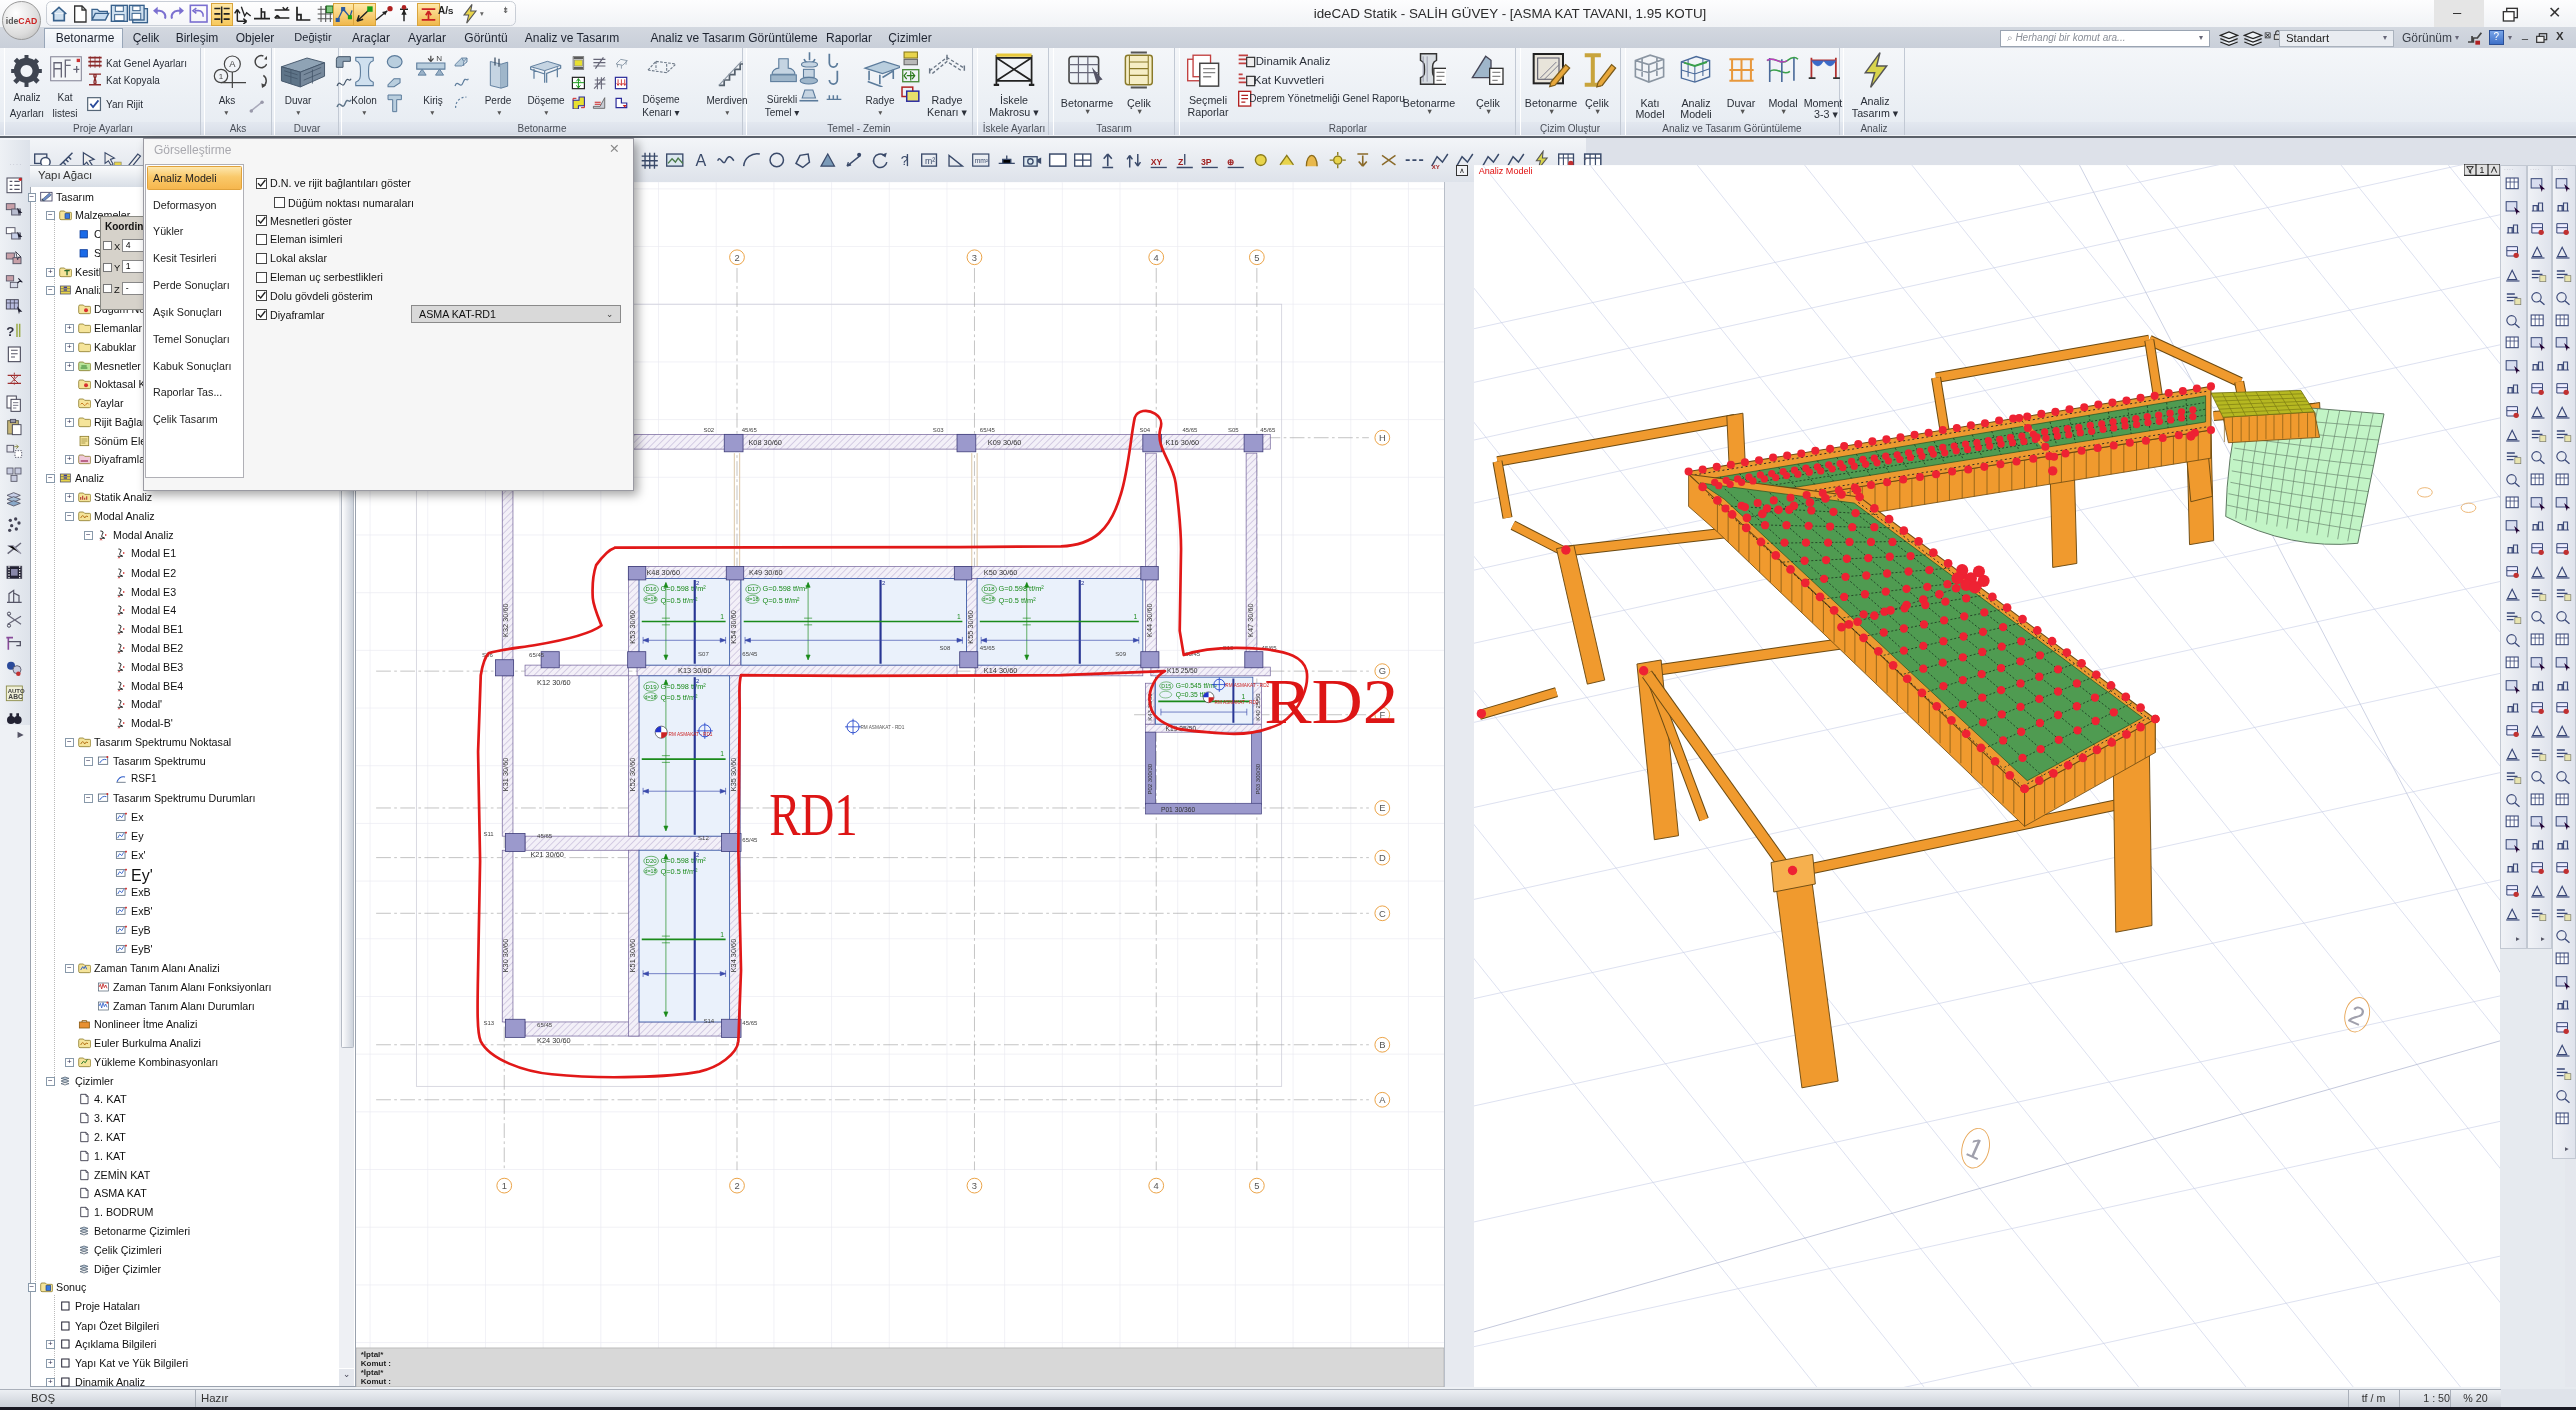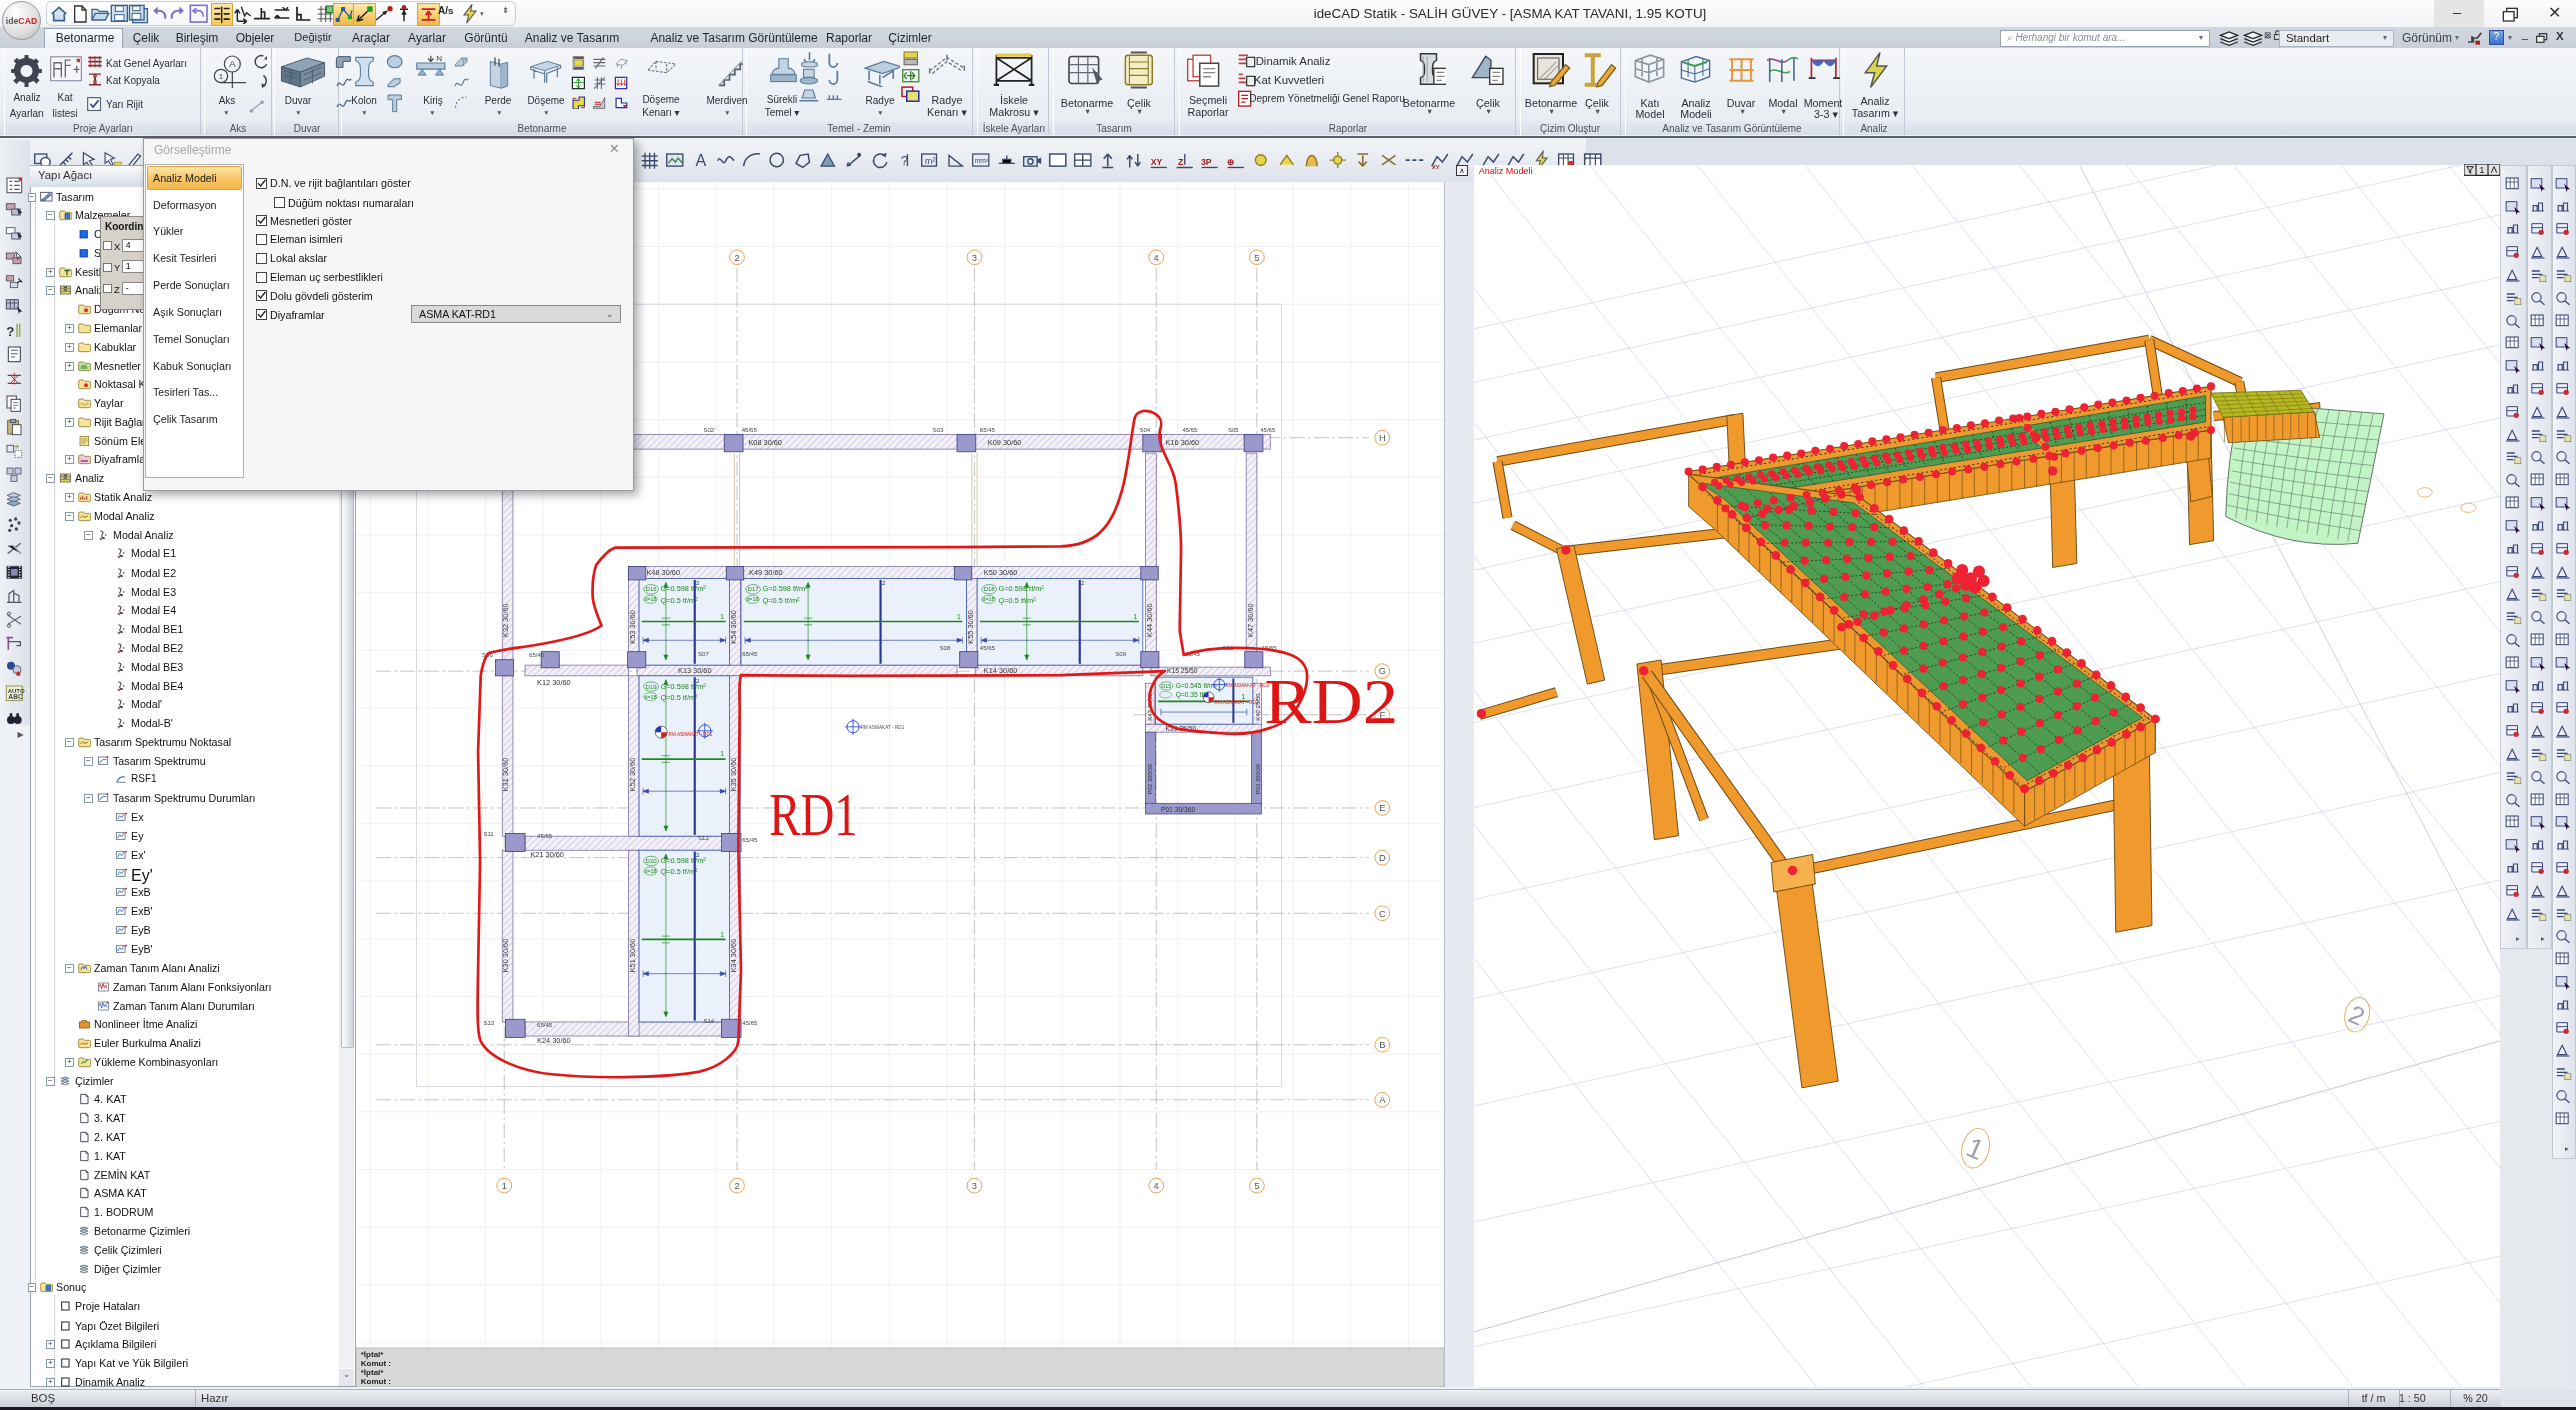--- a/index.html
+++ b/index.html
@@ -665,21 +665,21 @@
   </svg>
 <div class="txt" style="left:1582px;top:153px;font-size:8px;color:#667">⌄</div>
 <div class="abs" style="left:0;top:1389px;width:2576px;height:19px;background:linear-gradient(#eceff3,#c9ced7);border-top:0.7px solid #aab0ba"></div>
 <div class="txt" style="left:31px;top:1392px;font-size:11.4px;color:#333">BOŞ</div>
 <div class="abs" style="left:195px;top:1389px;width:0.7px;height:18px;background:#aab0ba"></div>
 <div class="txt" style="left:201px;top:1392px;font-size:11.4px;color:#333">Hazır</div>
 <div class="abs" style="left:2501px;top:1389px;width:75px;height:19px;background:#dfe3ea"></div>
 <div class="abs" style="left:2348px;top:1389px;width:0.7px;height:18px;background:#aab0ba"></div>
 <div class="txt" style="left:2348px;top:1392px;width:51px;text-align:center;font-size:10.7px;color:#333">tf / m</div>
 <div class="abs" style="left:2399px;top:1389px;width:0.7px;height:18px;background:#aab0ba"></div>
-<div class="txt" style="left:2399px;top:1392px;width:51px;text-align:left;font-size:10.7px;color:#333">1 : 50</div>
+<div class="txt" style="left:2399px;top:1392px;width:51px;text-align:right;font-size:10.7px;color:#333">1 : 50</div>
 <div class="abs" style="left:2450px;top:1389px;width:0.7px;height:18px;background:#aab0ba"></div>
 <div class="txt" style="left:2450px;top:1392px;width:51px;text-align:center;font-size:10.7px;color:#333">% 20</div>
 <div class="abs" style="left:0;top:1407px;width:2576px;height:2.7px;background:#191923"></div>
 <div class="abs" style="left:0;top:140px;width:29.5px;height:585px;background:linear-gradient(90deg,#eef1f5,#dde2ea)"></div>
 <div class="txt" style="left:9.4px;top:161px;font-size:6px;color:#99a;letter-spacing:1.3px">····</div>
 <svg class="abs" style="left:4.7px;top:176px" width="20" height="20" viewBox="0 0 30 30">
     <rect x="3" y="3" width="22" height="22" fill="#fff" stroke="#556" stroke-width="1.6"></rect>
     <path d="M7 8 h4 m3 0 h8 M7 14 h4 m3 0 h8 M7 20 h4 m3 0 h8" stroke="#556" stroke-width="1.8"></path>
     <circle cx="23" cy="5" r="2.4" fill="#c22"></circle>
   </svg>
@@ -2667,21 +2667,21 @@
 <div class="abs" style="left:145px;top:164px;width:99px;height:314px;background:#fff;border:0.7px solid #b0b0b6;z-index:51"></div>
 <div class="abs" style="left:147px;top:166px;width:95px;height:24px;background:linear-gradient(#fde7ae,#f9c96a 45%,#f6b74e);border:0.7px solid #e0a23c;border-radius:1.3px;z-index:52"></div>
 <div class="txt" style="left:153px;top:172px;font-size:10.7px;color:#222;z-index:53">Analiz Modeli</div>
 <div class="txt" style="left:153px;top:199px;font-size:10.7px;color:#222;z-index:53">Deformasyon</div>
 <div class="txt" style="left:153px;top:225px;font-size:10.7px;color:#222;z-index:53">Yükler</div>
 <div class="txt" style="left:153px;top:252px;font-size:10.7px;color:#222;z-index:53">Kesit Tesirleri</div>
 <div class="txt" style="left:153px;top:279px;font-size:10.7px;color:#222;z-index:53">Perde Sonuçları</div>
 <div class="txt" style="left:153px;top:306px;font-size:10.7px;color:#222;z-index:53">Aşık Sonuçları</div>
 <div class="txt" style="left:153px;top:333px;font-size:10.7px;color:#222;z-index:53">Temel Sonuçları</div>
 <div class="txt" style="left:153px;top:360px;font-size:10.7px;color:#222;z-index:53">Kabuk Sonuçları</div>
-<div class="txt" style="left:153px;top:386px;font-size:10.7px;color:#222;z-index:53">Tesirleri Tas...</div>
+<div class="txt" style="left:153px;top:386px;font-size:10.7px;color:#222;z-index:53">Raporlar Tas...</div>
 <div class="txt" style="left:153px;top:413px;font-size:10.7px;color:#222;z-index:53">Çelik Tasarım</div>
 <div class="abs" style="left:256px;top:178px;width:10.7px;height:10.7px;background:#fff;border:1px solid #454545;z-index:52"></div>
 <svg class="abs" style="left:256px;top:178px;z-index:53" width="10.7" height="10.7" viewBox="0 0 16 16">
     <path d="M3 8 l4 4 7 -9" fill="none" stroke="#222" stroke-width="2"></path>
   </svg>
 <div class="txt" style="left:270px;top:177px;font-size:10.7px;color:#111;z-index:52">D.N. ve rijit bağlantıları göster</div>
 <div class="abs" style="left:274px;top:197px;width:10.7px;height:10.7px;background:#fff;border:1px solid #454545;z-index:52"></div>
 <div class="txt" style="left:288px;top:197px;font-size:10.7px;color:#111;z-index:52">Düğüm noktası numaraları</div>
 <div class="abs" style="left:256px;top:215px;width:10.7px;height:10.7px;background:#fff;border:1px solid #454545;z-index:52"></div>
 <svg class="abs" style="left:256px;top:215px;z-index:53" width="10.7" height="10.7" viewBox="0 0 16 16">

